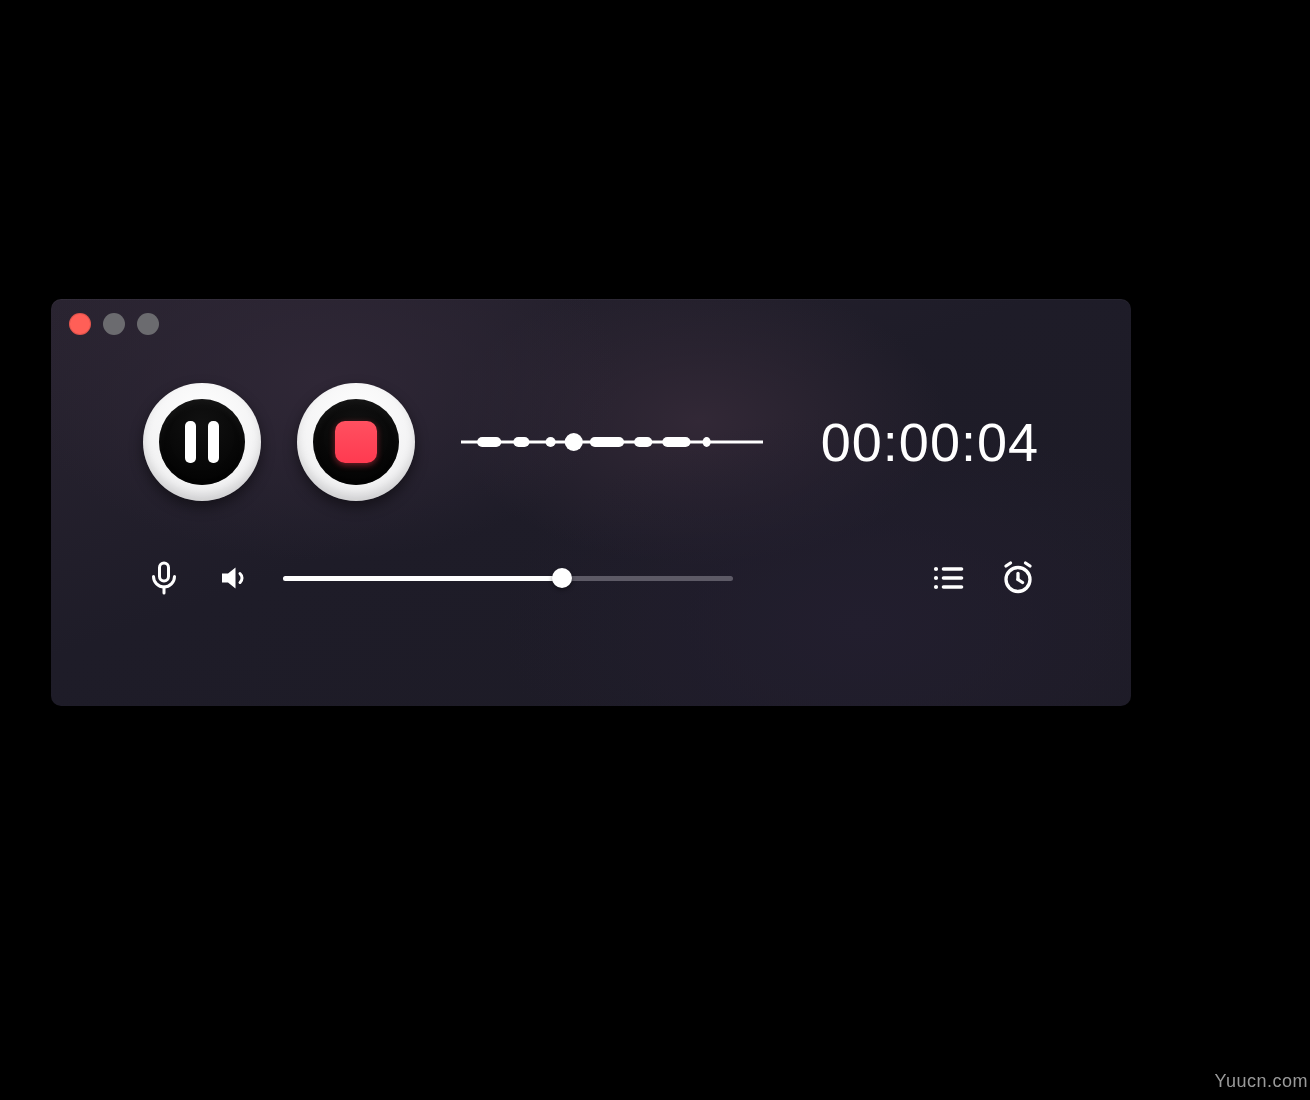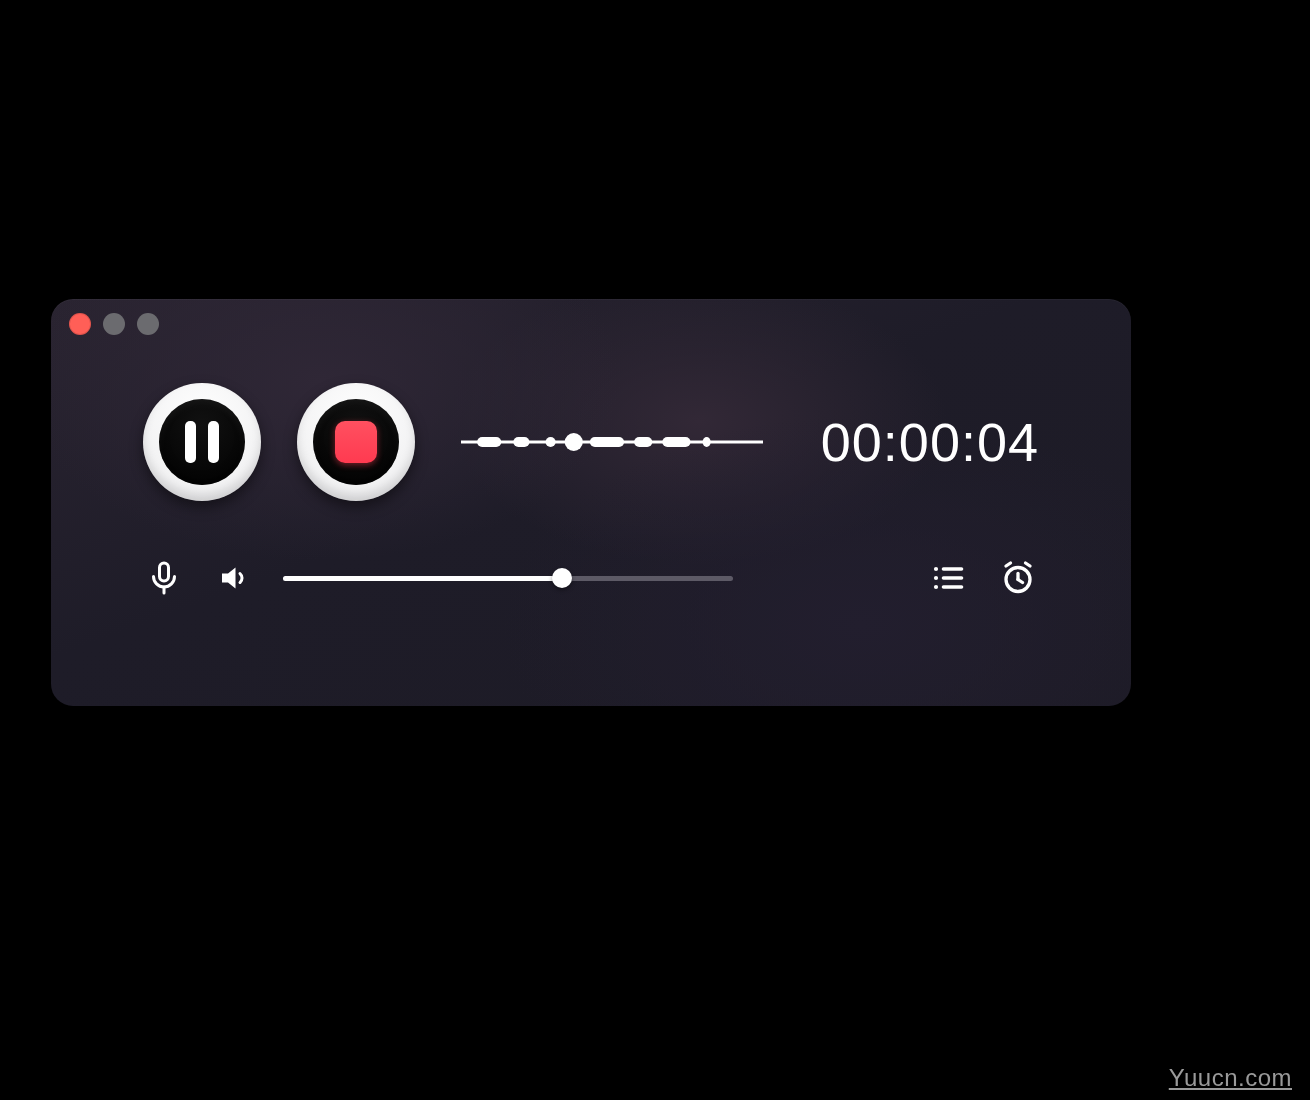--- a/index.html
+++ b/index.html
@@ -7,33 +7,32 @@
     width: 1310px;
     height: 1100px;
     background: #000;
     font-family: -apple-system, "Helvetica Neue", Arial, sans-serif;
     position: relative;
     overflow: hidden;
   }
   .watermark {
     position: absolute;
     bottom: 8px;
-    right: 18px;
+    right: 2px;
     color: #9a9a9a;
-    font-size: 24px;
+    font-size: 18px;
     letter-spacing: 0.5px;
-    text-decoration: underline;
   }
   .window {
     position: absolute;
     left: 51px;
     top: 299px;
     width: 1080px;
     height: 407px;
-    border-radius: 22px;
+    border-radius: 10px;
     background:
       radial-gradient(ellipse 500px 300px at 25% 20%, #2f2736 0%, transparent 60%),
       radial-gradient(ellipse 600px 350px at 75% 80%, #221e2e 0%, transparent 60%),
       radial-gradient(ellipse 450px 260px at 60% 30%, #322836 0%, transparent 55%),
       linear-gradient(160deg, #2a2431 0%, #1e1c28 45%, #1d1b26 100%);
     box-shadow: 0 30px 60px rgba(0,0,0,0.55), inset 0 1px 0 rgba(255,255,255,0.04);
   }
   .titlebar {
     display: flex;
     align-items: center;

